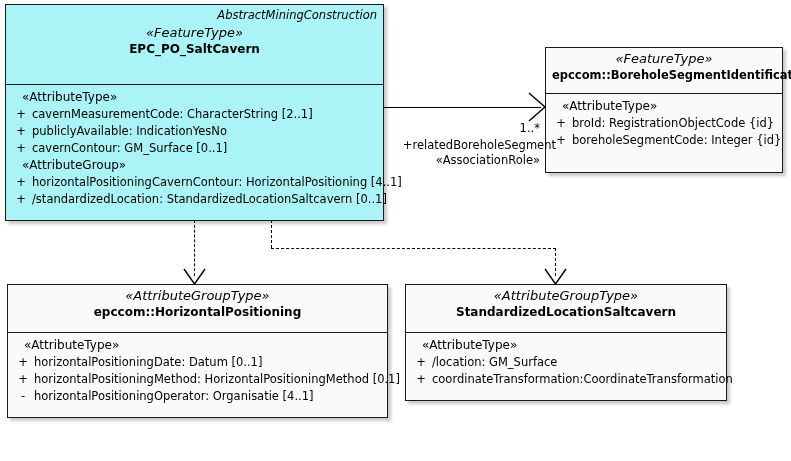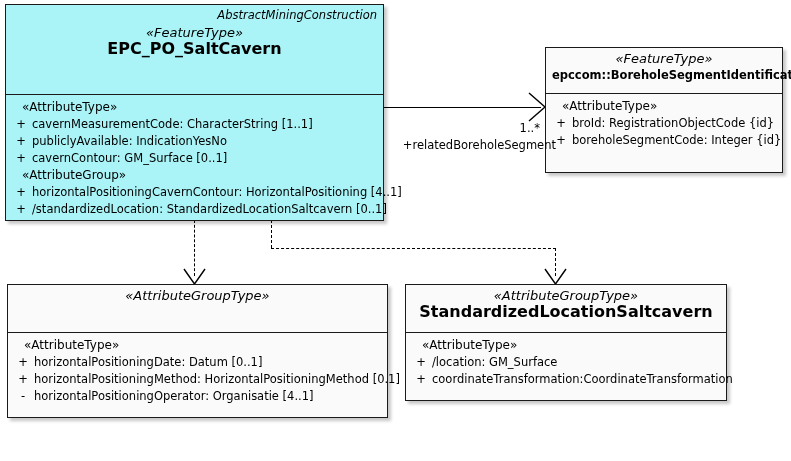--- a/index.html
+++ b/index.html
@@ -51,21 +51,21 @@
   }
   .uml-class .stereo {
     display: block;
     font-size: 13px;
     line-height: 16px;
     color: #000;
     font-style: italic;
   }
   .uml-class .cname {
     display: block;
-    font-size: 16px;
+    font-size: 12px;
     font-weight: bold;
     line-height: 16px;
     color: #000;
     white-space: nowrap;
   }
   .uml-class .compartment {
     padding: 4px 4px 4px 4px;
   }
   .group-label {
     font-size: 12px;
@@ -137,46 +137,47 @@
   <div class="line hline" style="left:383px; top:107px; width:158px; height:1.4px;"></div>
 
   <svg class="arrow" style="left:527px; top:92px; width:22px; height:30px;" viewBox="0 0 22 30">
     <polyline points="2,1 18,15 2,29" fill="none" stroke="#000" stroke-width="1.4"></polyline>
   </svg>
 
   <div class="edge-label right-align" style="left:400px; top:121px; width:140px;">1..*</div>
 
   <div class="edge-label right-align" style="left:396px; top:138px; width:160px;">+relatedBoreholeSegment</div>
 
+  <div class="edge-label right-align" style="left:380px; top:153px; width:160px;">«AssociationRole»</div>
 
   <div class="dashed-v" style="left:194px; top:220px; height:56px;"></div>
 
   <svg class="arrow" style="left:183px; top:268px; width:23px; height:18px;" viewBox="0 0 23 18">
     <polyline points="1,1 11.5,16 22,1" fill="none" stroke="#000" stroke-width="1.4"></polyline>
   </svg>
 
   <div class="dashed-v" style="left:271px; top:220px; height:28px;"></div>
   <div class="dashed-h" style="left:271px; top:248px; width:285px;"></div>
   <div class="dashed-v" style="left:555px; top:248px; height:28px;"></div>
 
   <svg class="arrow" style="left:544px; top:268px; width:23px; height:18px;" viewBox="0 0 23 18">
     <polyline points="1,1 11.5,16 22,1" fill="none" stroke="#000" stroke-width="1.4"></polyline>
   </svg>
 
   <div class="uml-class cyan" style="left:5px; top:4px; width:379px; height:217px;">
-    <div class="header" style="height:90px;">
+    <div class="header" style="height:80px;">
       <span class="context">AbstractMiningConstruction</span>
       <span class="stereo">«FeatureType»</span>
       <span class="cname">EPC_PO_SaltCavern</span>
     </div>
     <div class="compartment">
       <div class="group-label">«AttributeType»</div>
       <div class="attr-row">
         <span class="vis">+</span>
-        <span class="sig">cavernMeasurementCode: CharacterString [1..1]</span>
+        <span class="sig">cavernMeasurementCode: CharacterString [2..1]</span>
       </div>
       <div class="attr-row">
         <span class="vis">+</span>
         <span class="sig">publiclyAvailable: IndicationYesNo</span>
       </div>
       <div class="attr-row">
         <span class="vis">+</span>
         <span class="sig">cavernContour: GM_Surface [0..1]</span>
       </div>
       <div class="group-label">«AttributeGroup»</div>
@@ -205,20 +206,21 @@
       <div class="attr-row">
         <span class="vis">+</span>
         <span class="sig">boreholeSegmentCode: Integer {id}</span>
       </div>
     </div>
   </div>
 
   <div class="uml-class" style="left:7px; top:284px; width:381px; height:134px;">
     <div class="header" style="height:48px;">
       <span class="stereo">«AttributeGroupType»</span>
+      <span class="cname">epccom::HorizontalPositioning</span>
     </div>
     <div class="compartment">
       <div class="group-label">«AttributeType»</div>
       <div class="attr-row">
         <span class="vis">+</span>
         <span class="sig">horizontalPositioningDate: Datum [0..1]</span>
       </div>
       <div class="attr-row">
         <span class="vis">+</span>
         <span class="sig">horizontalPositioningMethod: HorizontalPositioningMethod [0.1]</span>

